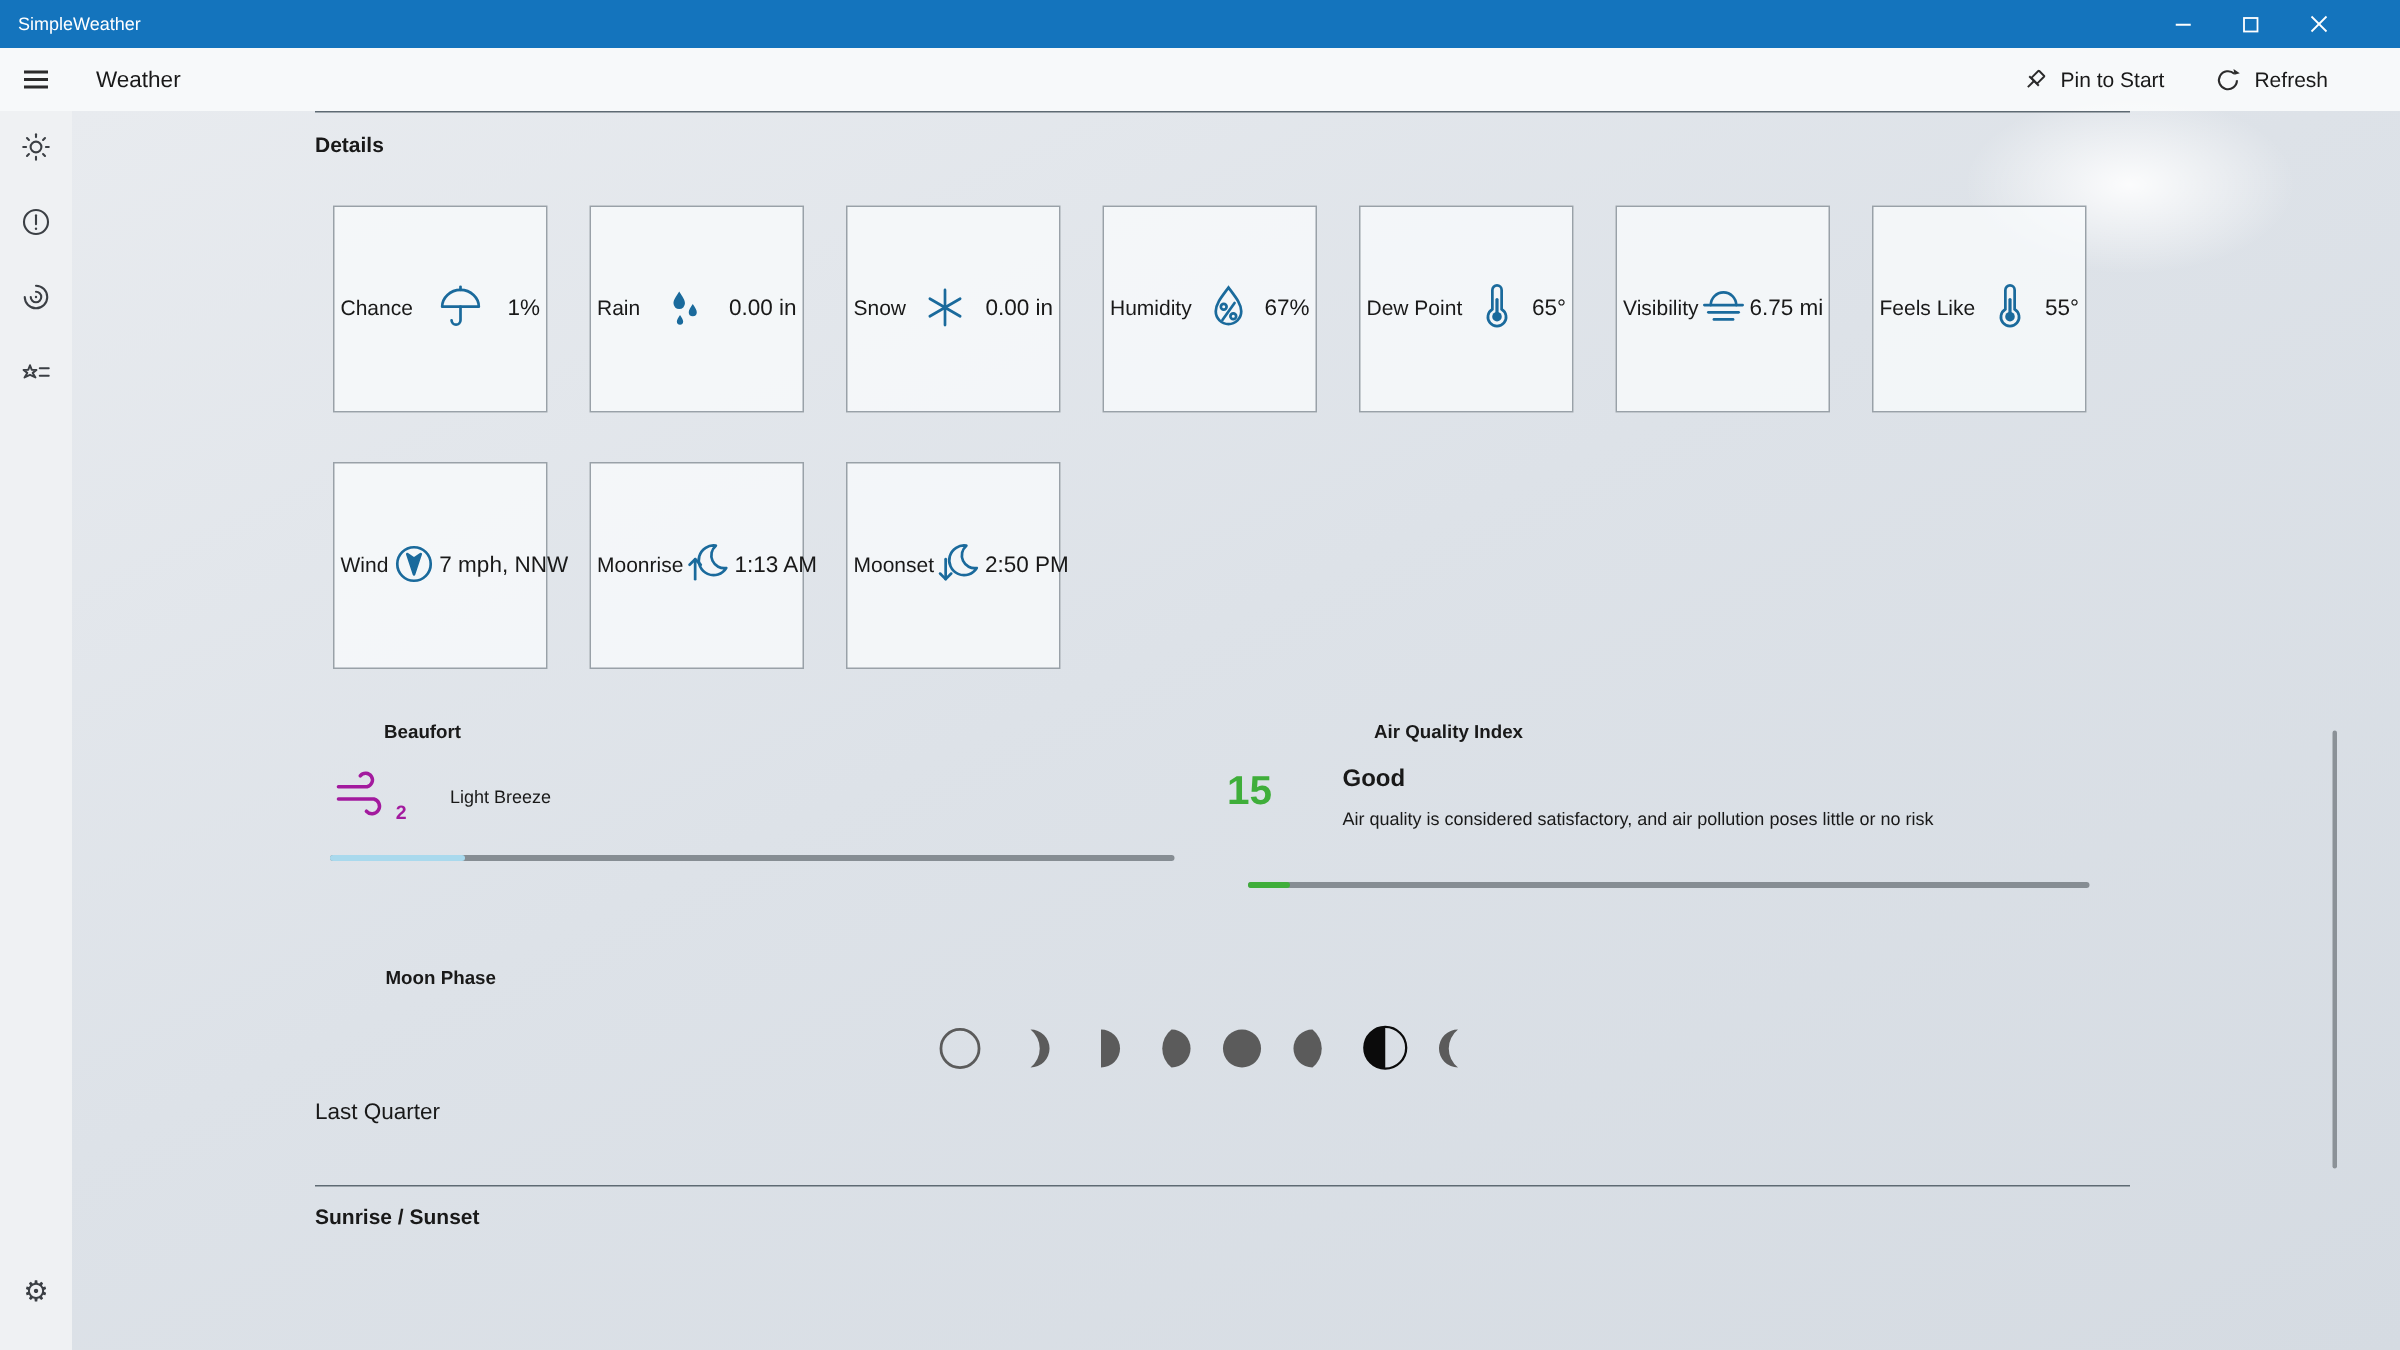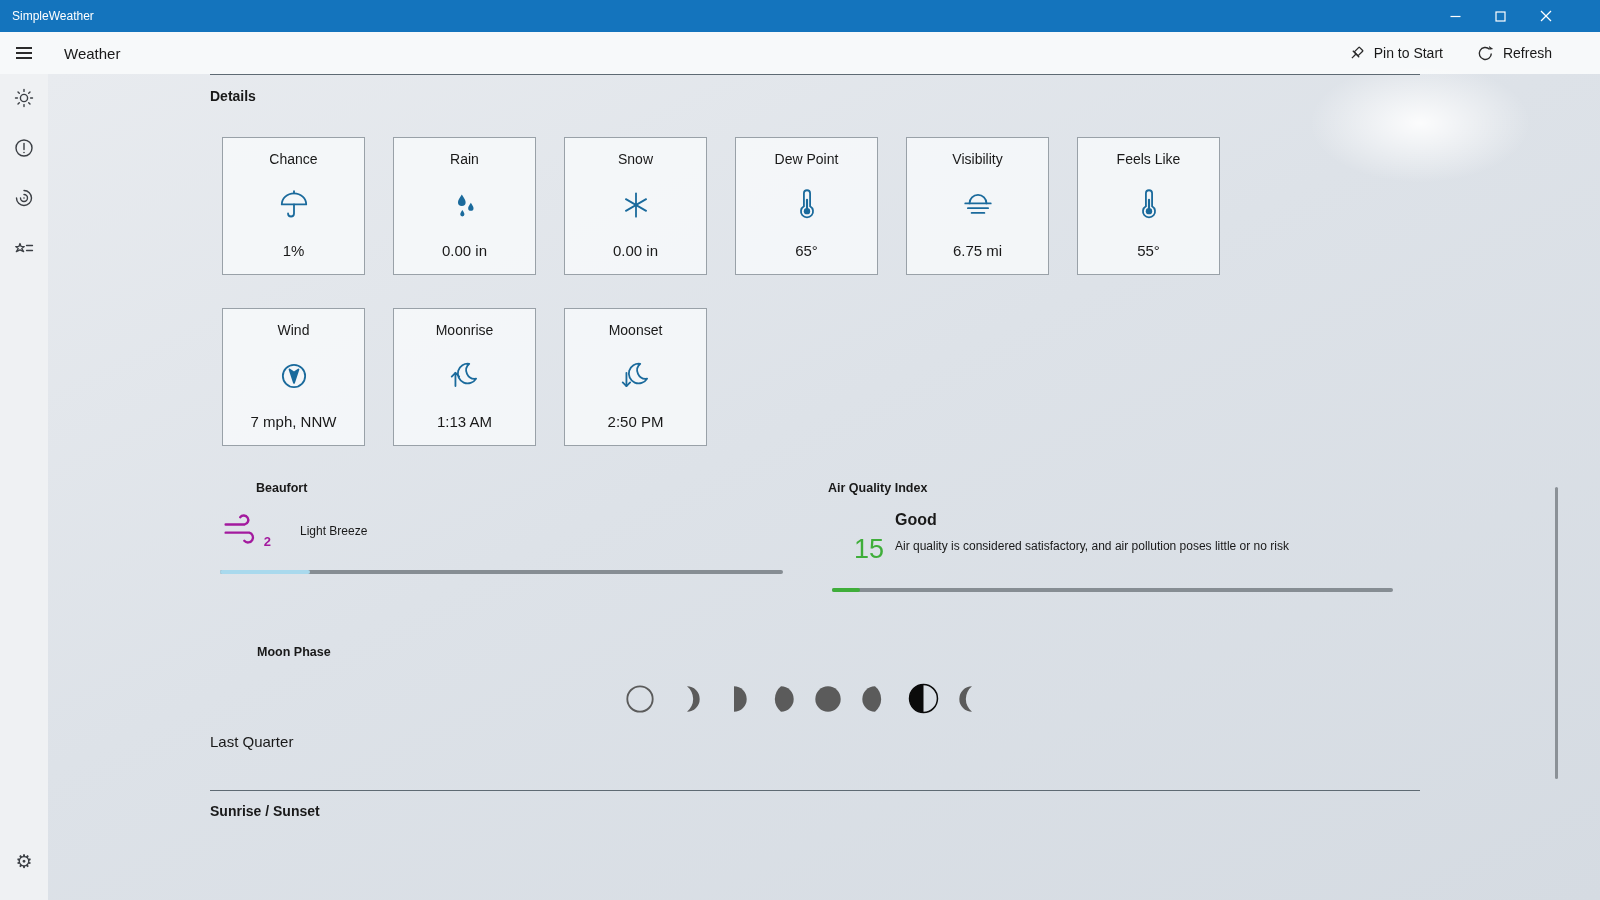--- a/index.html
+++ b/index.html
@@ -35,37 +35,37 @@
   .divider-top { top:0; }
   .divider-bottom { top:716px; }
 
   .section-heading { position:absolute; font-size:14px; font-weight:700; }
   .sub-heading { position:absolute; font-size:12.5px; font-weight:700;padding-left:36px; }
 
   .cards-row { position:absolute; left:174px; display:flex; gap:28px; }
   .row-1 { top:63px; }
   .row-2 { top:234px; }
   .card { width:143px; height:138px; background:rgba(249,251,252,0.78); border:1px solid #99a1a8;
-          display:flex; flex-direction:column; align-items:center; justify-content:space-between; padding:13px 4px 15px; }
+          display:flex; align-items:center; justify-content:space-between; padding:13px 4px 15px; }
   .card-label { font-size:14px; }
   .card-value { font-size:15px; white-space:nowrap; }
   .card-icon { height:36px; display:flex; align-items:center; justify-content:center; }
 
   .beaufort-icon { position:absolute; left:174px; top:438px; width:48px; height:36px; }
   .beaufort-num { position:absolute; right:-1px; bottom:-1px; font-size:13px; font-weight:700; color:#a31a9e; }
   .beaufort-label { position:absolute; left:252px; top:450px; font-size:12px; }
 
   .progress { position:absolute; height:4px; border-radius:2px; background:#868d93; }
   .progress .fill { height:100%; border-radius:2px; }
   .beaufort-bar { left:172px; top:496px; width:563px; }
   .beaufort-bar .fill { background:#a9d9ed; }
   .aqi-bar { left:784px; top:514px; width:561px; }
   .aqi-bar .fill { background:#3fae3a; }
 
-  .aqi-value { position:absolute; left:806px; top:438px; font-size:27px; font-weight:400; color:#3fae3a;margin-top:22px; }
+  .aqi-value { position:absolute; left:770px; top:438px; font-size:27px; font-weight:700; color:#3fae3a; }
   .aqi-category { position:absolute; left:847px; top:437px; font-size:16px; font-weight:700; }
   .aqi-desc { position:absolute; left:847px; top:465px; font-size:12px; }
   .aqi-attrib { position:absolute; left:784px; top:528px; width:561px; text-align:center; font-size:11.5px; color:#222; }
 
   .moon-row { position:absolute; left:162px; top:608px; width:1192px; display:flex; justify-content:center; align-items:center; gap:17px; }
   .moon-phase { width:30px; height:30px; display:flex; align-items:center; justify-content:center; }
   .moon-phase.selected { width:33px; height:33px; }
   .moon-current { position:absolute; left:162px; top:659px; width:1192px; font-size:15px; }
 
   .scrollbar { position:absolute; left:1555px; top:487px; width:3px; height:292px; background:#8b9197; border-radius:2px; }
@@ -222,20 +222,32 @@
           <svg width="34" height="34" viewBox="0 0 32 32" stroke="#1a6a9c" stroke-width="1.7" fill="none" stroke-linecap="round">
             <line x1="16" y1="5" x2="16" y2="27"></line>
             <line x1="6.5" y1="10.5" x2="25.5" y2="21.5"></line>
             <line x1="25.5" y1="10.5" x2="6.5" y2="21.5"></line>
             <circle cx="16" cy="16" r="1.4" fill="#1a6a9c" stroke="none"></circle>
           </svg>
         </span>
         <span class="card-value">0.00 in</span>
       </div>
 
+      <div class="card">
+        <span class="card-label">Humidity</span>
+        <span class="card-icon">
+          <svg width="34" height="34" viewBox="0 0 32 32" stroke="#1a6a9c" stroke-width="1.7" fill="none" stroke-linecap="round">
+            <path d="M16 3.5 C20.7 9.8 24 13.8 24 18.4 A8 8 0 0 1 8 18.4 C8 13.8 11.3 9.8 16 3.5 Z"></path>
+            <circle cx="13" cy="15.5" r="1.8"></circle>
+            <circle cx="19" cy="21.5" r="1.8"></circle>
+            <line x1="19.8" y1="13.2" x2="12.2" y2="23.8"></line>
+          </svg>
+        </span>
+        <span class="card-value">67%</span>
+      </div>
 
       <div class="card">
         <span class="card-label">Dew Point</span>
         <span class="card-icon">
           <svg width="34" height="34" viewBox="0 0 32 32" stroke="#1a6a9c" stroke-width="1.7" fill="none" stroke-linecap="round">
             <path d="M13.1 5 a2.9 2.9 0 0 1 5.8 0 v12.1 a5.7 5.7 0 1 1 -5.8 0 Z"></path>
             <line x1="16" y1="11" x2="16" y2="19.5" stroke-width="2"></line>
             <circle cx="16" cy="21.8" r="3" fill="#1a6a9c" stroke="none"></circle>
           </svg>
         </span>
@@ -312,21 +324,21 @@
         <path d="M4 13 h21 a5 5 0 1 0 -5 -8"></path>
         <path d="M4 22 h26 a5.5 5.5 0 1 1 -5.5 9"></path>
       </svg>
       <span class="beaufort-num">2</span>
     </div>
     <div class="beaufort-label">Light Breeze</div>
     <div class="progress beaufort-bar">
       <div class="fill" style="width: 16%;"></div>
     </div>
 
-    <div class="sub-heading" style="left:744px; top:407px;">Air Quality Index</div>
+    <div class="sub-heading" style="left:832px; top:407px;">Air Quality Index</div>
     <div class="aqi-value">15</div>
     <div class="aqi-category">Good</div>
     <div class="aqi-desc">Air quality is considered satisfactory, and air pollution poses little or no risk</div>
     <div class="progress aqi-bar">
       <div class="fill" style="width: 5%;"></div>
     </div>
 
     <div class="sub-heading" style="left:173px; top:571px;">Moon Phase</div>
     <div class="moon-row">
       <span class="moon-phase">

